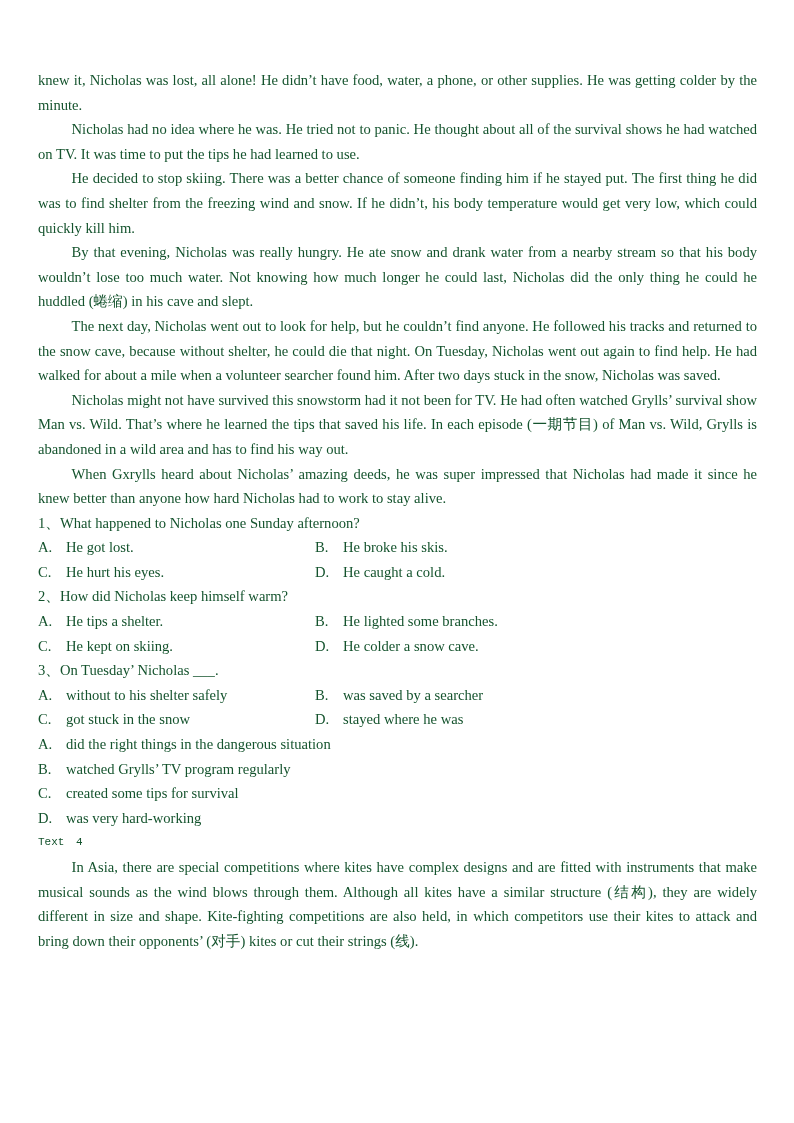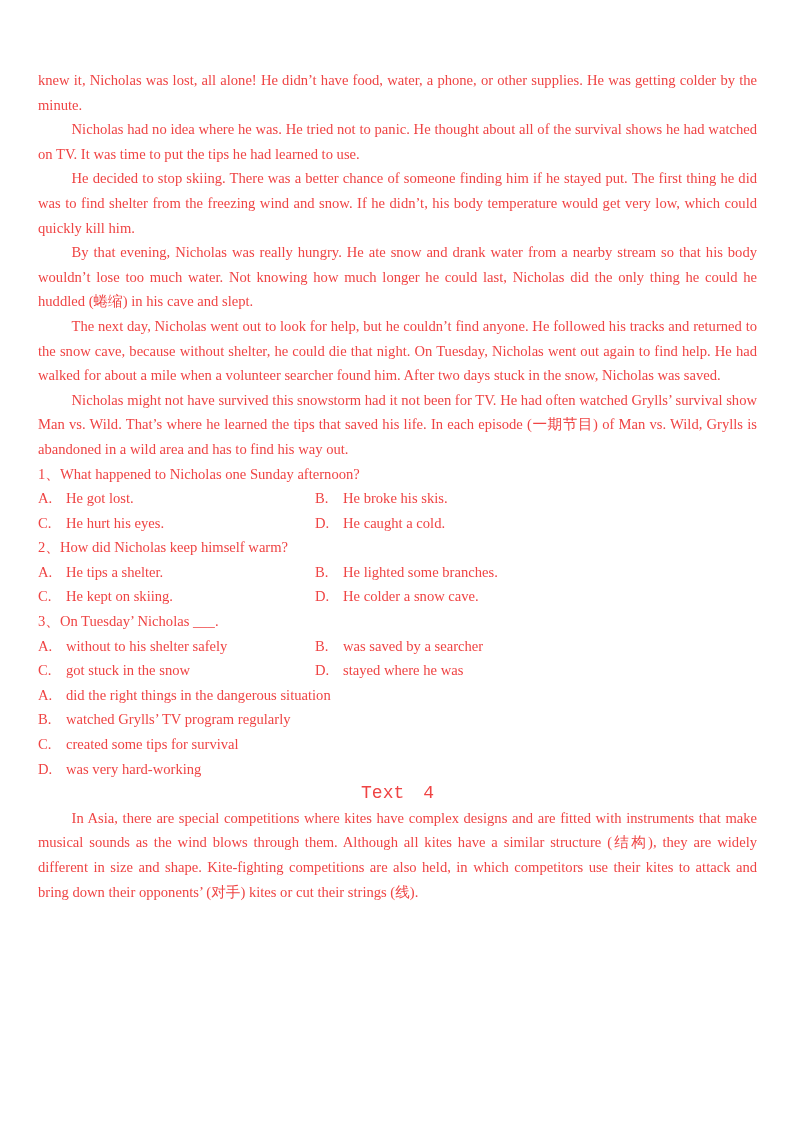--- a/index.html
+++ b/index.html
@@ -11,21 +11,21 @@
     position: relative;
     box-sizing: border-box;
     width: 794px;
     height: 1123px;
     margin: 0 auto;
     background: #ffffff;
     padding: 68px 37px 0 38px;
     font-family: "Liberation Serif", serif;
     font-size: 14.6px;
     line-height: 24.6px;
-    color: #ef4444;
+    color: #14532d;
     overflow: hidden;
   }
   p.story {
     margin: 0;
     text-align: justify;
     text-indent: 2.3em;
   }
   p.story.no-indent {
     text-indent: 0;
   }
@@ -49,38 +49,38 @@
   }
   .opt-letter {
     flex: none;
     width: 28px;
   }
   .opt-text {
     flex: none;
   }
   .text4-heading {
     margin: 0;
-    text-align: center;
     font-family: "Liberation Mono", "DejaVu Sans Mono", monospace;
-    font-size: 18px;
+    font-size: 11px;
     word-spacing: 0.45em;
   }
 </style>
 </head>
 <body>
 
 <div class="page">
 
   <div>
     <p class="story no-indent">knew it, Nicholas was lost, all alone! He didn’t have food, water, a phone, or other supplies. He was getting colder by the minute.</p>
     <p class="story">Nicholas had no idea where he was. He tried not to panic. He thought about all of the survival shows he had watched on TV. It was time to put the tips he had learned to use.</p>
     <p class="story">He decided to stop skiing. There was a better chance of someone finding him if he stayed put. The first thing he did was to find shelter from the freezing wind and snow. If he didn’t, his body temperature would get very low, which could quickly kill him.</p>
     <p class="story">By that evening, Nicholas was really hungry. He ate snow and drank water from a nearby stream so that his body wouldn’t lose too much water. Not knowing how much longer he could last, Nicholas did the only thing he could he huddled (蜷缩) in his cave and slept.</p>
     <p class="story">The next day, Nicholas went out to look for help, but he couldn’t find anyone. He followed his tracks and returned to the snow cave, because without shelter, he could die that night. On Tuesday, Nicholas went out again to find help. He had walked for about a mile when a volunteer searcher found him. After two days stuck in the snow, Nicholas was saved.</p>
     <p class="story">Nicholas might not have survived this snowstorm had it not been for TV. He had often watched Grylls’ survival show Man vs. Wild. That’s where he learned the tips that saved his life. In each episode (一期节目) of Man vs. Wild, Grylls is abandoned in a wild area and has to find his way out.</p>
+    <p class="story">When Gxrylls heard about Nicholas’ amazing deeds, he was super impressed that Nicholas had made it since he knew better than anyone how hard Nicholas had to work to stay alive.</p>
   </div>
 
   <div>
 
     <div>
       <p class="q-line"><span class="q-num">1、</span><span>What happened to Nicholas one Sunday afternoon?</span></p>
       <div class="opt-row">
         <span class="opt col-left">
             <span class="opt-letter">A.</span>
             <span class="opt-text">He got lost.</span>

